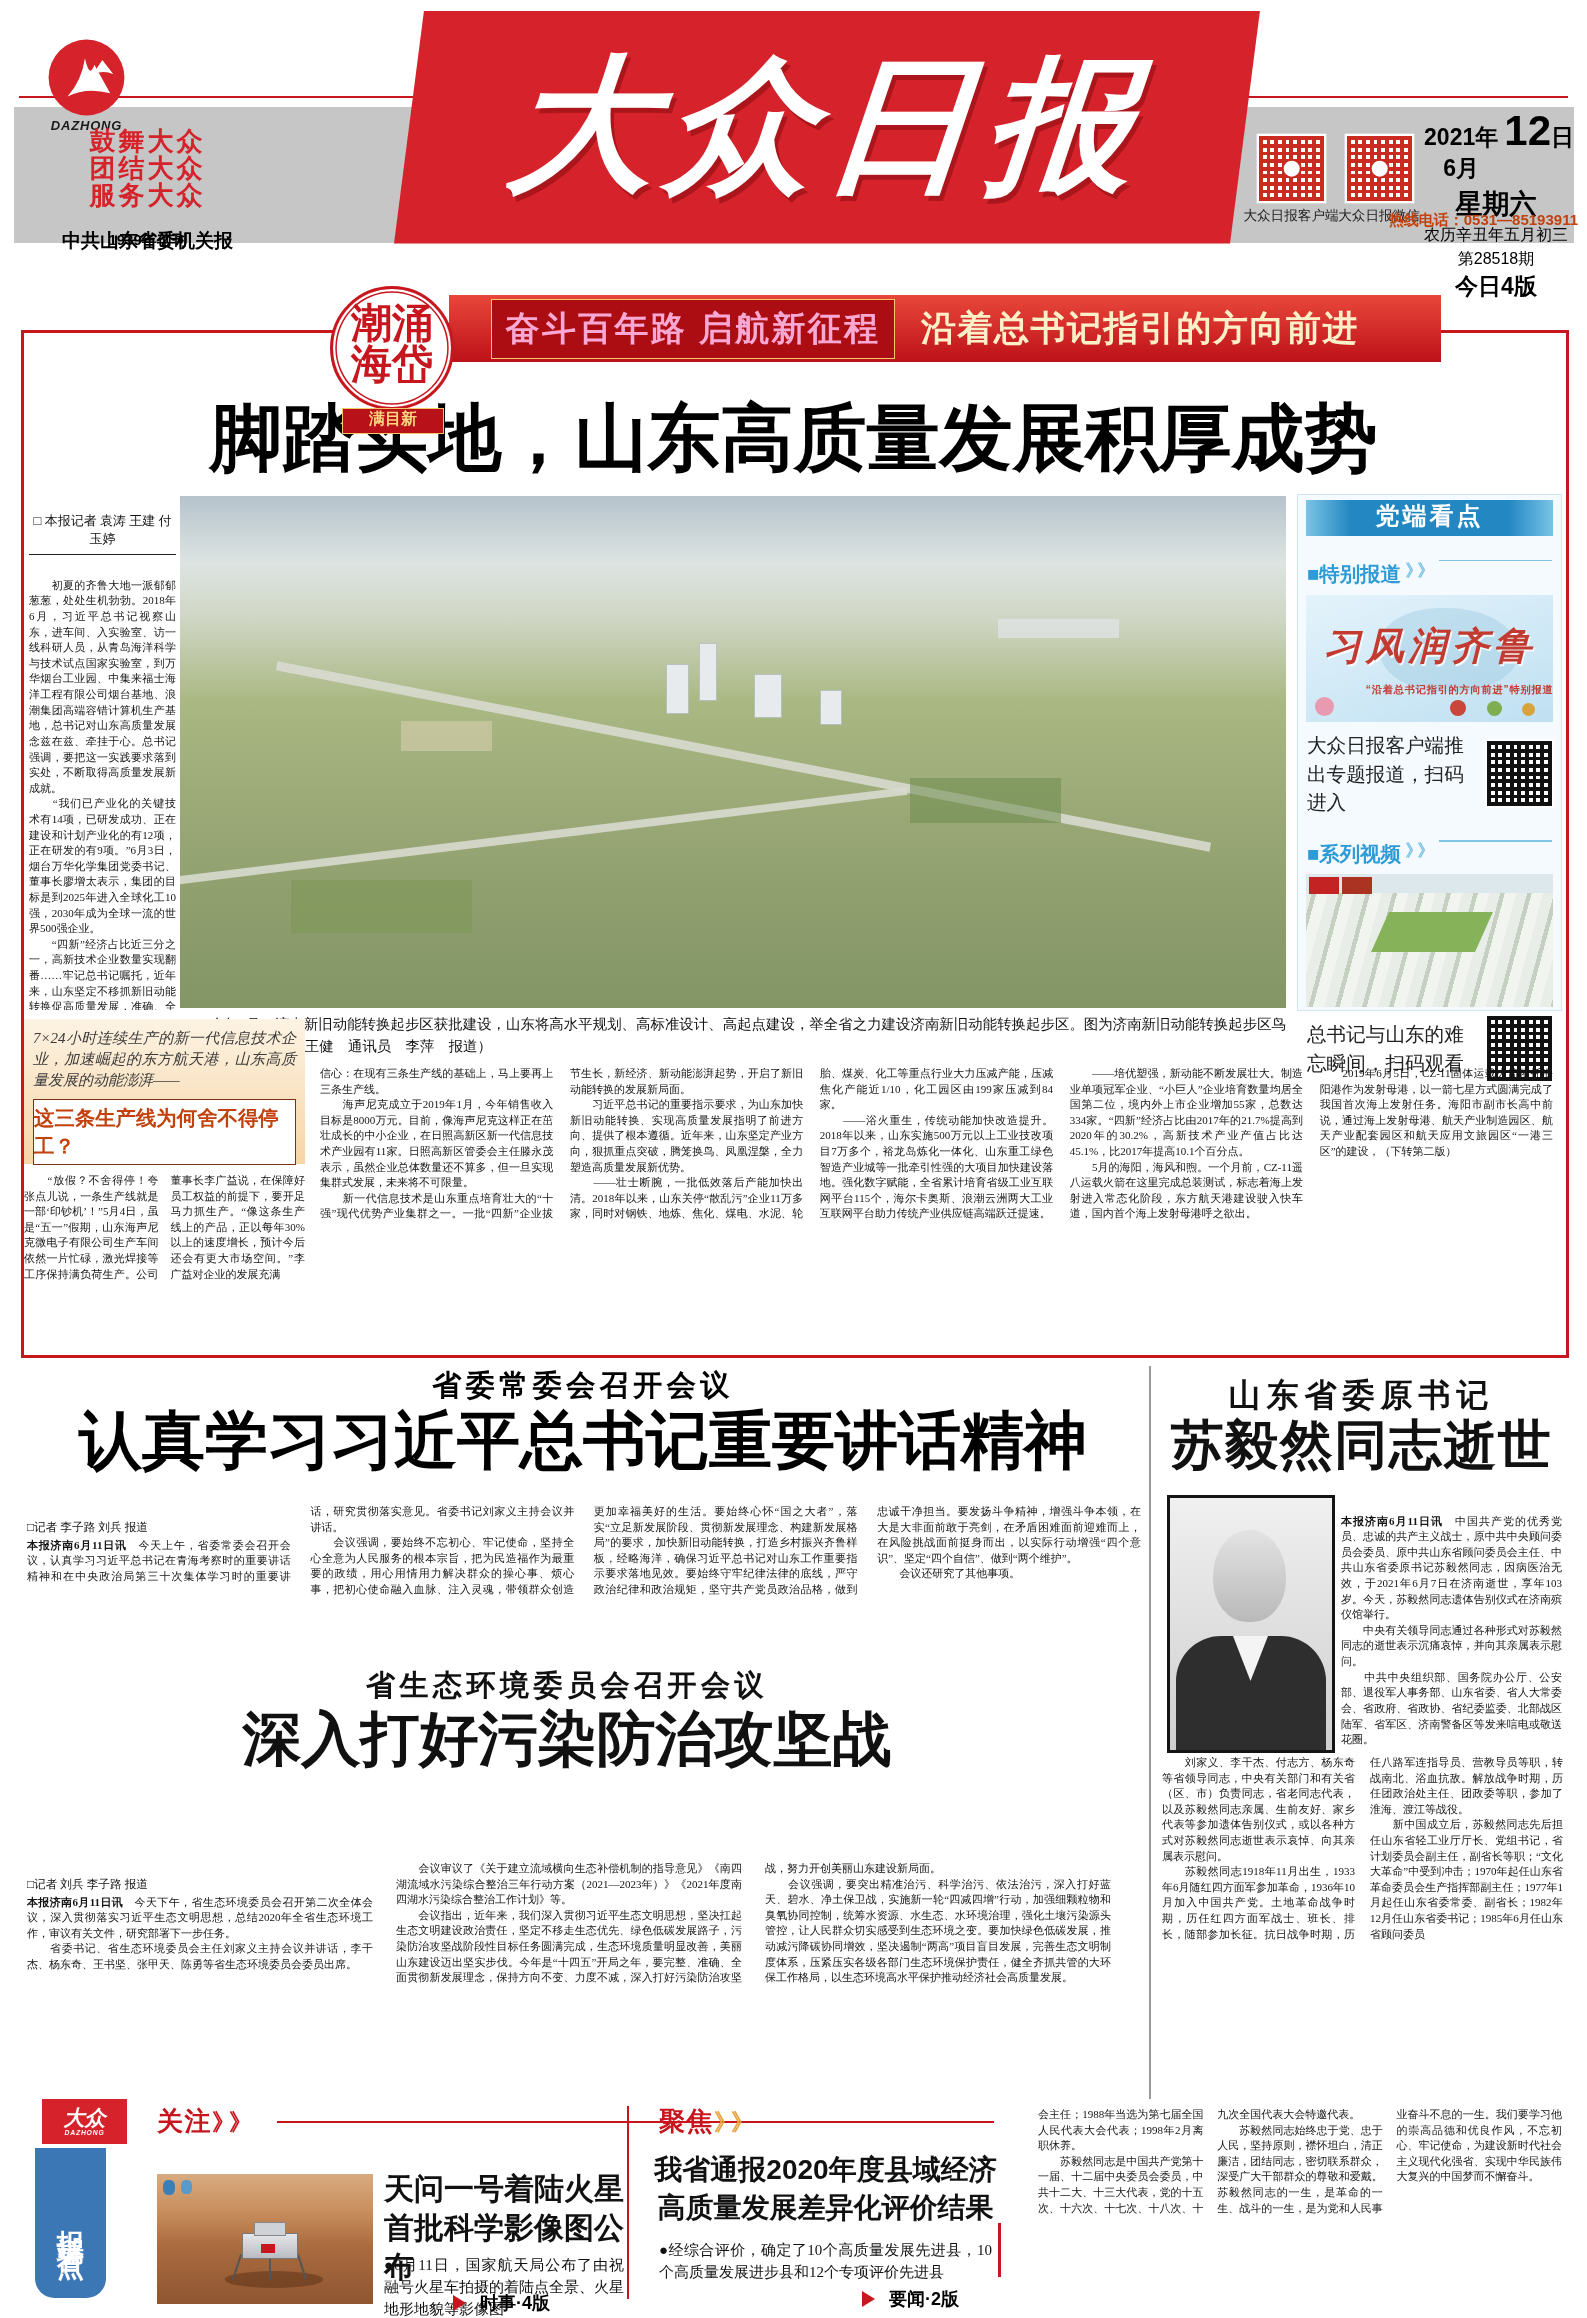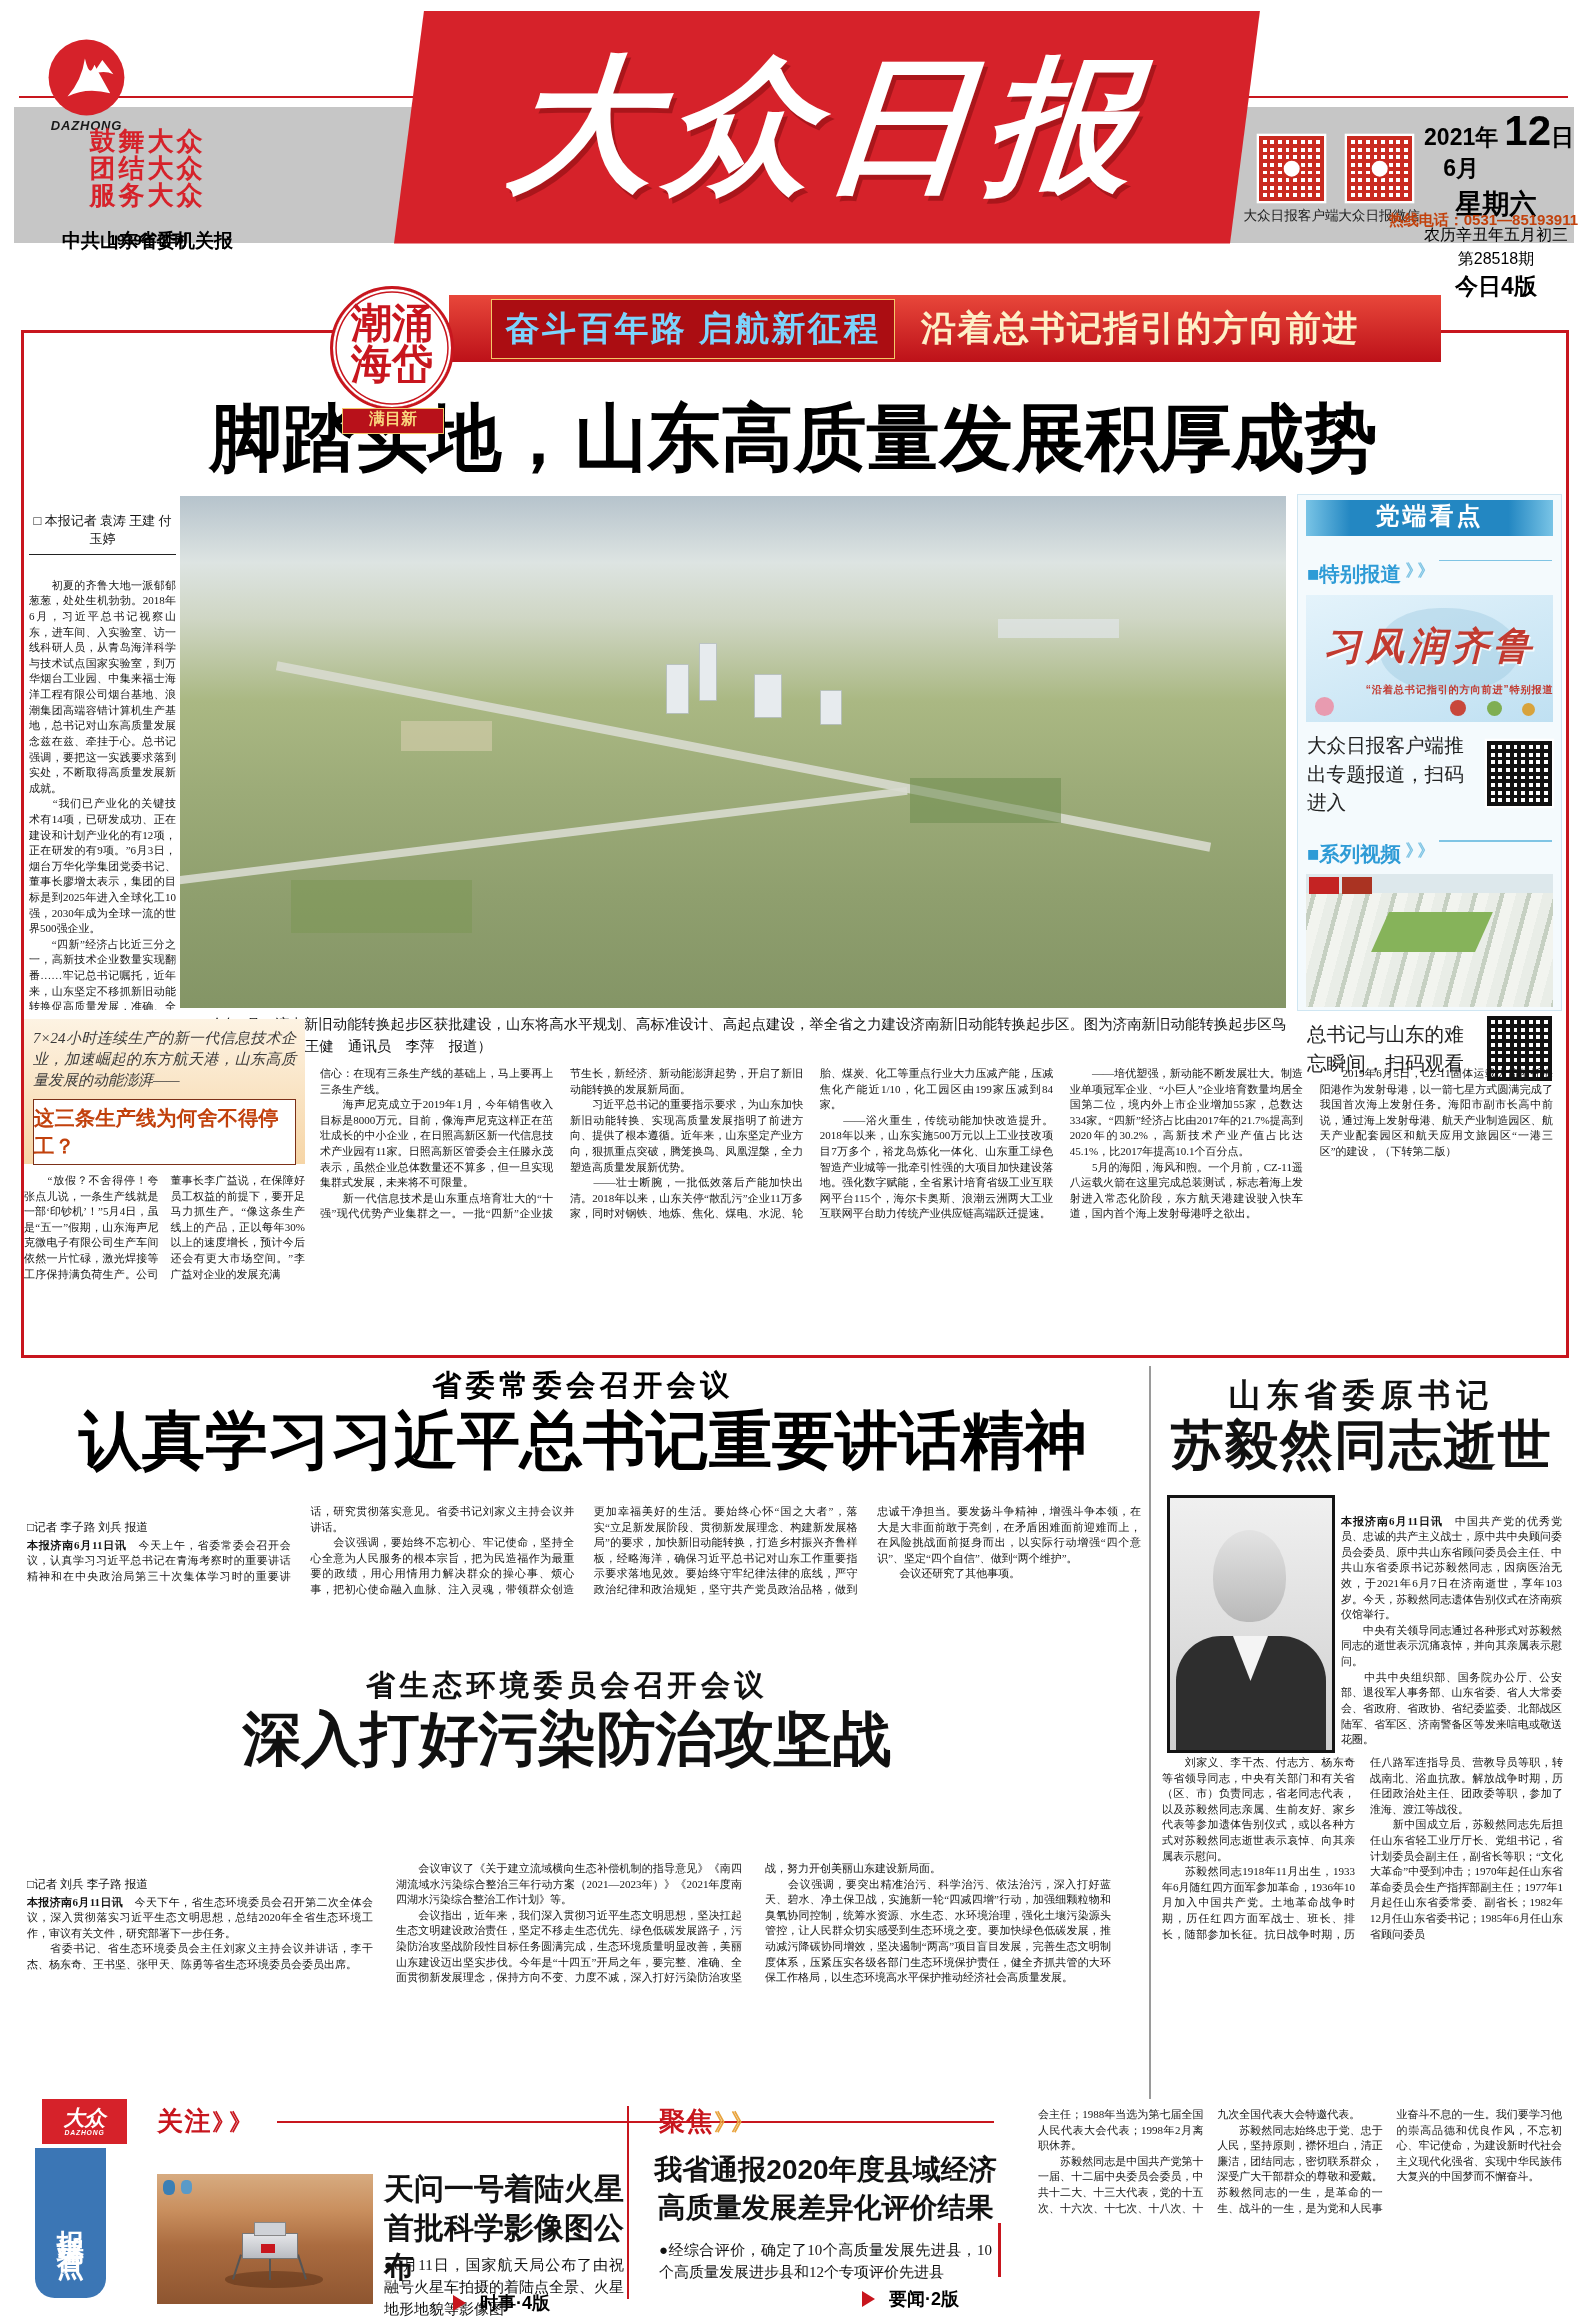--- a/index.html
+++ b/index.html
@@ -40,21 +40,21 @@
   .wd{font:900 27px "Liberation Sans",sans-serif;margin-top:1.5px;}
   .lunar,.issue{font:400 16px "Liberation Sans",sans-serif;margin-top:3px;}
   .pages{font:900 23px "Liberation Sans",sans-serif;margin-top:1.5px;}
   .hotline{position:absolute;left:1339px;top:211px;width:239px;text-align:right;
            font:700 15px "Liberation Sans",sans-serif;color:#c2410c;}
 
   
   .frame{position:absolute;left:21px;top:330px;width:1542px;height:1022px;border:3px solid #c8161e;}
   .banner{position:absolute;left:449px;top:295px;width:992px;height:67px;
           background:linear-gradient(180deg,#e8473a,#bd1119);display:flex;align-items:center;padding-left:42px;box-sizing:border-box;}
-  .banner-box{border:1.5px solid #f3c968;background:#ab0d12;color:#7dd3fc;
+  .banner-box{border:1.5px solid #f3c968;background:#ab0d12;color:#f9a8d4;
           font:900 34px "Liberation Sans",sans-serif;padding:6px 13.6px;letter-spacing:2.3px;white-space:nowrap;}
   .tagline{margin-left:26px;font:900 35px "Liberation Serif","DejaVu Serif",serif;color:#fdf0c8;letter-spacing:1.5px;white-space:nowrap;}
   .seal{position:absolute;left:330px;top:286px;width:118px;height:118px;border-radius:50%;
         background:#fff;border:3.8px solid #c8161e;box-shadow:inset 0 0 0 2.3px #fff,inset 0 0 0 3.8px #c8161e;z-index:5;}
   .seal-text{width:89px;margin:13.6px auto 0;font:900 41px "Liberation Serif",serif;color:#c8161e;line-height:1.0;text-align:center;}
   .seal-tag{position:absolute;left:342px;top:408px;width:100px;height:24px;line-height:24px;text-align:center;
         background:#b8111a;color:#f9d77e;font:900 16px "Liberation Sans",sans-serif;border:0.8px solid #f3c968;z-index:5;}
   .lead-headline{position:absolute;left:30px;top:390px;width:1527px;text-align:center;
         font:900 73px "Liberation Sans",sans-serif;color:#000;letter-spacing:0px;white-space:nowrap;}
 

